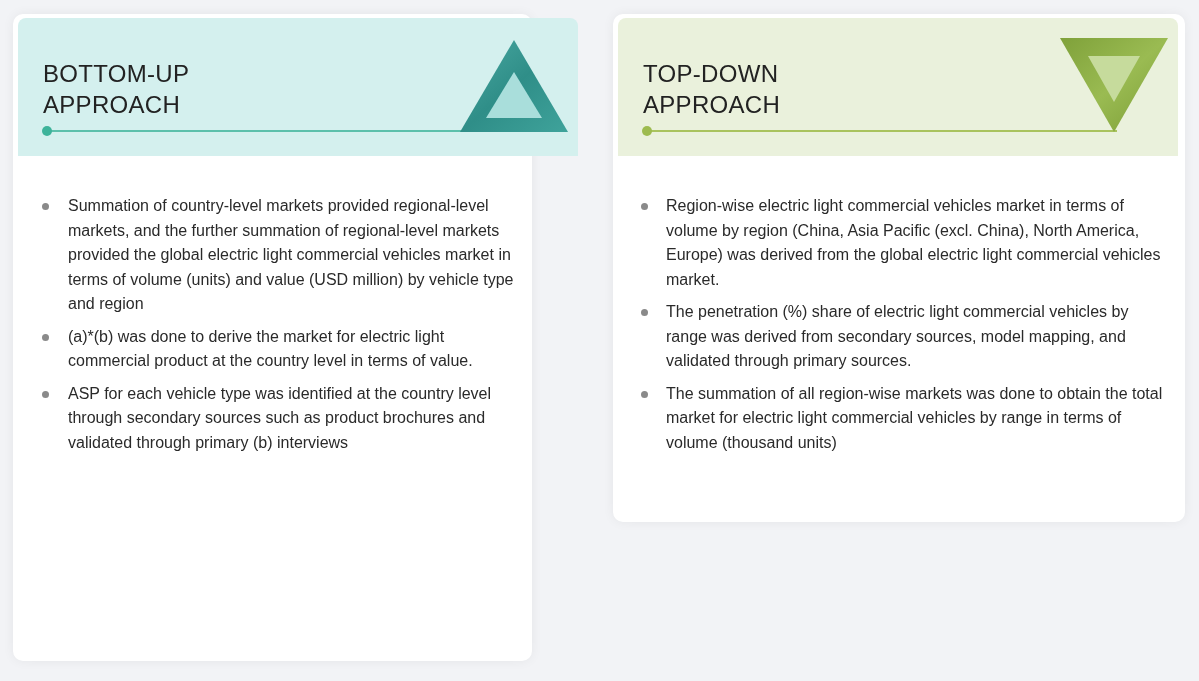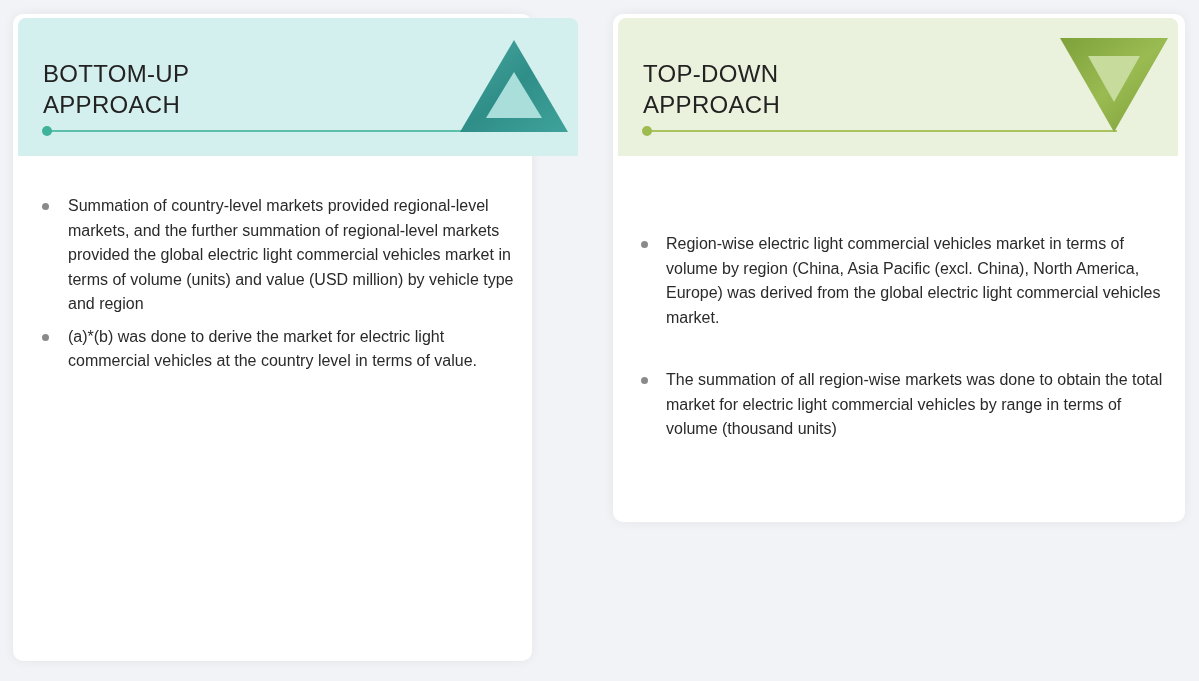--- a/index.html
+++ b/index.html
@@ -49,21 +49,21 @@
     .item {
       position:relative; padding-left:55px; padding-right:4px;
       font-size:16px; line-height:24.5px; color:#2a2a2a;
       margin-bottom:8px;
     }
     .bullet {
       position:absolute; left:29px; top:9px; width:7px; height:7px;
       border-radius:50%; background:#8a8a8a;
     }
     #card-right .bullet { left:28px; }
-    #card-right .item { padding-left:53px; padding-right:14px;margin-top:38px; }
+    #card-right .item { padding-left:53px; padding-right:14px; }
   </style>
 </head>
 <body>
 
 <div class="card" id="card-left">
   <div class="head">
     <div class="title">BOTTOM-UP
 APPROACH</div>
     <div class="line"></div>
     <div class="dot"></div>
@@ -74,21 +74,22 @@
           <stop offset="0.5" stop-color="#2f8e88"></stop>
           <stop offset="1" stop-color="#3fa39b"></stop>
         </linearGradient>
       </defs>
       <polygon points="56,2 110,94 2,94" fill="url(#gL)"></polygon>
       <polygon points="56,34 84,80 28,80" fill="#a9dedb"></polygon>
     </svg>
   </div>
   <ul class="list">
     <li class="item"><span class="bullet"></span><span>Summation of country-level markets provided regional-level markets, and the further summation of regional-level markets provided the global electric light commercial vehicles market in terms of volume (units) and value (USD million) by vehicle type and region</span></li>
-    <li class="item"><span class="bullet"></span><span>(a)*(b) was done to derive the market for electric light commercial vehicles at the country level in terms of value.</span></li>
+    <li class="item"><span class="bullet"></span><span>(a)*(b) was done to derive the market for electric light commercial product at the country level in terms of value.</span></li>
+    <li class="item"><span class="bullet"></span><span>ASP for each vehicle type was identified at the country level through secondary sources such as product brochures and validated through primary (b) interviews</span></li>
   </ul>
 </div>
 
 <div class="card" id="card-right">
   <div class="head">
     <div class="title">TOP-DOWN
 APPROACH</div>
     <div class="line"></div>
     <div class="dot"></div>
     <svg class="tri" width="112" height="100" viewBox="0 0 112 100">
@@ -98,15 +99,16 @@
           <stop offset="0.5" stop-color="#9abb52"></stop>
           <stop offset="1" stop-color="#7a9c35"></stop>
         </linearGradient>
       </defs>
       <polygon points="2,2 110,2 56,96" fill="url(#gR)"></polygon>
       <polygon points="30,20 82,20 56,66" fill="#c6db9c"></polygon>
     </svg>
   </div>
   <ul class="list">
     <li class="item"><span class="bullet"></span><span>Region-wise electric light commercial vehicles market in terms of volume by region (China, Asia Pacific (excl. China), North America, Europe) was derived from the global electric light commercial vehicles market.</span></li>
+    <li class="item"><span class="bullet"></span><span>The penetration (%) share of electric light commercial vehicles by range was derived from secondary sources, model mapping, and validated through primary sources.</span></li>
     <li class="item"><span class="bullet"></span><span>The summation of all region-wise markets was done to obtain the total market for electric light commercial vehicles by range in terms of volume (thousand units)</span></li>
   </ul>
 </div>
 
 </body></html>

